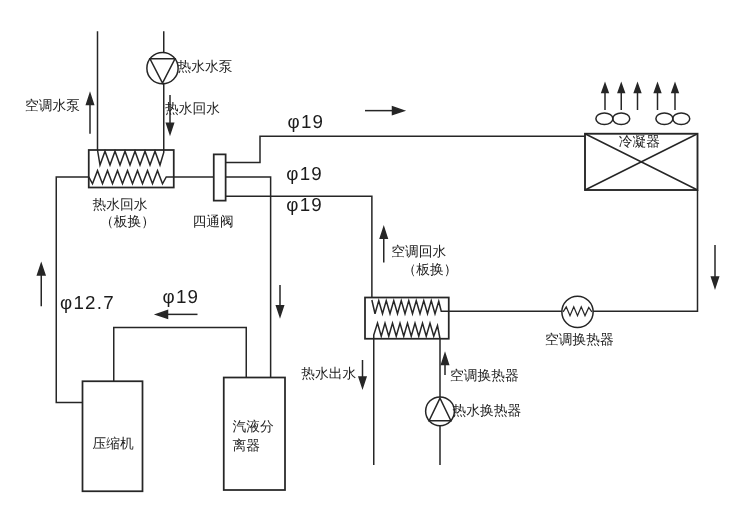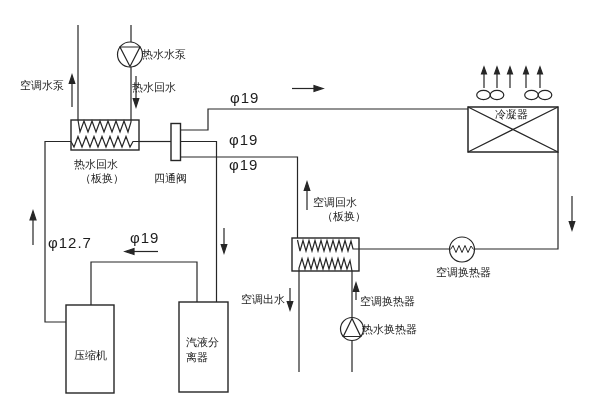--- a/index.html
+++ b/index.html
@@ -172,20 +172,20 @@
   <div class="lbl dia" style="left:230px;top:92px">φ19</div>
   <div class="lbl dia" style="left:229px;top:134px">φ19</div>
   <div class="lbl dia" style="left:229px;top:159px">φ19</div>
   <div class="lbl dia" style="left:130px;top:232px">φ19</div>
   <div class="lbl dia" style="left:48px;top:237px">φ12.7</div>
 
   <div class="lbl" style="left:495px;top:108px">冷凝器</div>
   <div class="lbl" style="left:313px;top:196px">空调回水</div>
   <div class="lbl" style="left:322px;top:210px">（板换）</div>
   <div class="lbl" style="left:436px;top:266px">空调换热器</div>
-  <div class="lbl" style="left:241px;top:293px">空调出水</div>
+  <div class="lbl" style="left:241px;top:293px">热水出水</div>
   <div class="lbl" style="left:360px;top:295px">空调换热器</div>
   <div class="lbl" style="left:362px;top:323px">热水换热器</div>
   <div class="lbl" style="left:74px;top:349px">压缩机</div>
   <div class="lbl" style="left:186px;top:336px">汽液分</div>
   <div class="lbl" style="left:186px;top:351px">离器</div>
 
 </div>
 
 </body></html>

